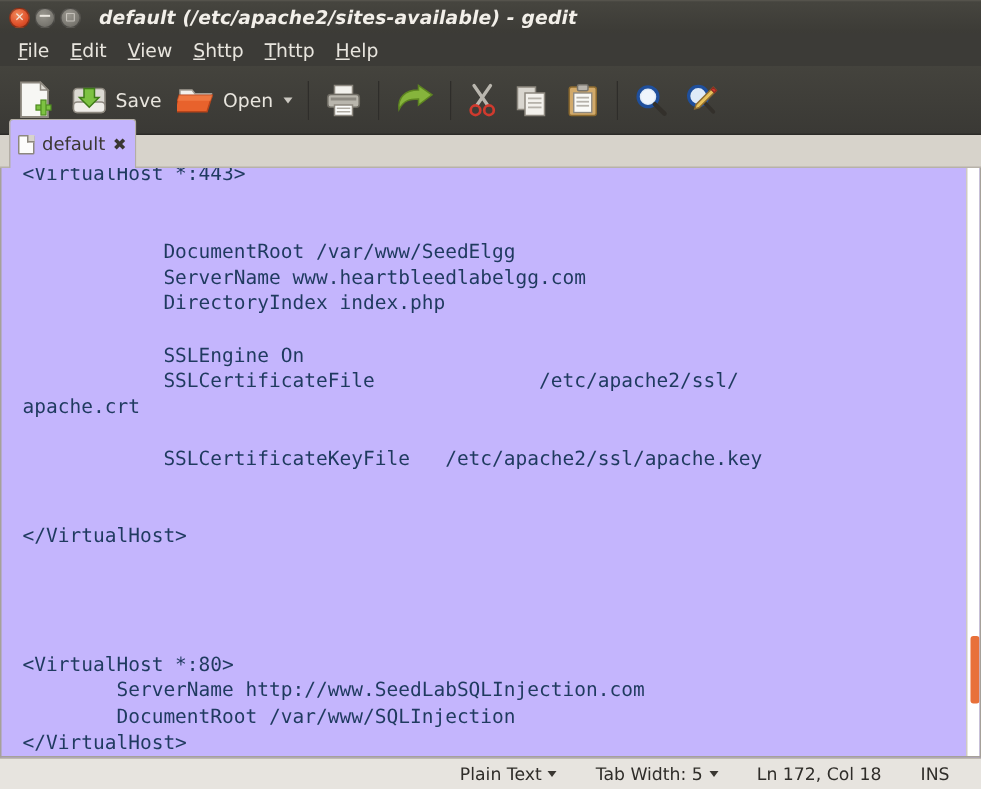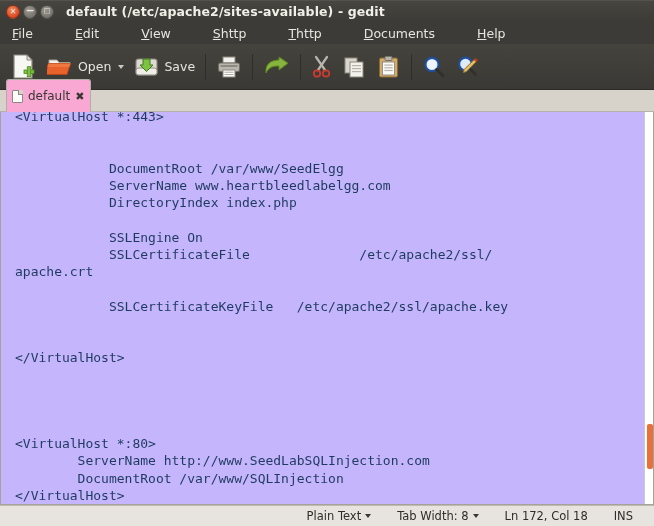--- a/index.html
+++ b/index.html
@@ -46,31 +46,31 @@
   .wbtn span { opacity: 0.92; font-weight: bold; }
   .wbtn.min span { font-size: 11px; margin-top: -3px; }
   .wbtn.max span { font-size: 7px; }
   .title-text {
     margin-left: 12px;
     color: #f2efe9;
     font-size: 12.5px;
     font-weight: bold;
     letter-spacing: 0.1px;
     white-space: nowrap;
+    font-style: italic;
   }
 
   
   .menubar {
     height: 22px;
     flex: 0 0 22px;
     background: #3c3b37;
     display: flex;
     align-items: center;
     padding-left: 5px;
-    gap: 28px;
   }
   .menu-item {
     color: #e8e5de;
     font-size: 12.5px;
     padding: 1px 7px;
     white-space: nowrap;
     cursor: default;
   }
   .menu-item u { text-decoration: underline; }
 
@@ -114,21 +114,21 @@
     flex: 0 0 22px;
     height: 22px;
     background: #d7d3cb;
     display: flex;
     align-items: flex-end;
     padding-left: 6px;
     border-bottom: 1px solid #b7b2a9;
   }
   .tab {
     height: 33px;
-    background: #f9a8d4;
+    background: #c4b5fd;
     border: 1px solid #b3aea5;
     border-bottom: none;
     border-radius: 3px 3px 0 0;
     display: flex; align-items: center;
     gap: 5px;
     padding: 0 6px 0 5px;
     position: relative;
     top: 1px;
   }
   .tab-title {
@@ -265,54 +265,53 @@
     </div>
     <div class="title-text">default (/etc/apache2/sites-available) - gedit</div>
   </div>
 
   <div class="menubar">
     <div class="menu-item"><u>F</u><span>ile</span></div>
     <div class="menu-item"><u>E</u><span>dit</span></div>
     <div class="menu-item"><u>V</u><span>iew</span></div>
     <div class="menu-item"><u>S</u><span>http</span></div>
     <div class="menu-item"><u>T</u><span>http</span></div>
-    <div class="menu-item"><u>D</u><span>ocuments</span></div>
     <div class="menu-item"><u>H</u><span>elp</span></div>
   </div>
 
   <div class="toolbar">
 
     <div class="tb-item">
       <svg width="26" height="28" viewBox="0 0 26 28">
         <polygon points="3,2 16,2 21,7 21,25 3,25" fill="#f7f7f4" stroke="#8d887f" stroke-width="1.2"></polygon>
         <polygon points="16,2 16,7 21,7" fill="#dedbd4" stroke="#8d887f" stroke-width="1"></polygon>
         <g>
           <rect x="13" y="17" width="10" height="3.4" fill="#7dc242" stroke="#4e8a20" stroke-width="0.8"></rect>
           <rect x="16.3" y="13.7" width="3.4" height="10" fill="#7dc242" stroke="#4e8a20" stroke-width="0.8"></rect>
         </g>
       </svg>
     </div>
 
     <div class="tb-item">
+      <svg width="25" height="24" viewBox="0 0 25 24">
+        <rect x="2" y="4" width="21" height="16" rx="2.5" fill="#dcdad3" stroke="#8d887f" stroke-width="1.1"></rect>
+        <rect x="2" y="13" width="21" height="7" rx="2.5" fill="#efedE8" stroke="#8d887f" stroke-width="1"></rect>
+        <polygon points="9,4 16,4 16,10 19,10 12.5,16.5 6,10 9,10" fill="#7dc242" stroke="#3f7a18" stroke-width="1"></polygon>
+      </svg>
+      <span class="tb-label">Save</span>
+    </div>
+
+    <div class="tb-item">
       <svg width="26" height="24" viewBox="0 0 26 24">
         <path d="M2 5 h8 l2 2.5 h11 v2 H2 Z" fill="#f3f1ec" stroke="#a49e95" stroke-width="1"></path>
         <path d="M1.5 8.5 h22 l-3.5 11 h-22 Z" fill="#e8622c" stroke="#b8441a" stroke-width="1"></path>
         <path d="M1.5 8.5 h22 l-1.2 3.6 h-22 Z" fill="#f07c45" opacity="0.85"></path>
       </svg>
       <span class="tb-label">Open</span>
       <span class="caret"></span>
-    </div>
-
-    <div class="tb-item">
-      <svg width="25" height="24" viewBox="0 0 25 24">
-        <rect x="2" y="4" width="21" height="16" rx="2.5" fill="#dcdad3" stroke="#8d887f" stroke-width="1.1"></rect>
-        <rect x="2" y="13" width="21" height="7" rx="2.5" fill="#efedE8" stroke="#8d887f" stroke-width="1"></rect>
-        <polygon points="9,4 16,4 16,10 19,10 12.5,16.5 6,10 9,10" fill="#7dc242" stroke="#3f7a18" stroke-width="1"></polygon>
-      </svg>
-      <span class="tb-label">Save</span>
     </div>
 
     <div class="tb-sep"></div>
 
     <div class="tb-item">
       <svg width="26" height="24" viewBox="0 0 26 24">
         <rect x="7" y="2" width="12" height="6" fill="#f2f1ec" stroke="#8d887f" stroke-width="1"></rect>
         <rect x="2.5" y="8" width="21" height="8.5" rx="2" fill="#b9b6ad" stroke="#6f6c64" stroke-width="1.1"></rect>
         <rect x="4.5" y="10" width="17" height="2" fill="#8d8a82"></rect>
         <rect x="7" y="15" width="12" height="7" fill="#fcfcfa" stroke="#8d887f" stroke-width="1"></rect>
@@ -430,21 +429,21 @@
     </div>
 
   </div>
 
   <div class="statusbar">
     <div class="sb-item">
       <span>Plain Text</span>
       <span class="sb-caret"></span>
     </div>
     <div class="sb-item">
-      <span>Tab Width: 8</span>
+      <span>Tab Width: 5</span>
       <span class="sb-caret"></span>
     </div>
     <div class="sb-item">
       <span>Ln 172, Col 18</span>
     </div>
     <div class="sb-item">
       <span>INS</span>
     </div>
   </div>
 

